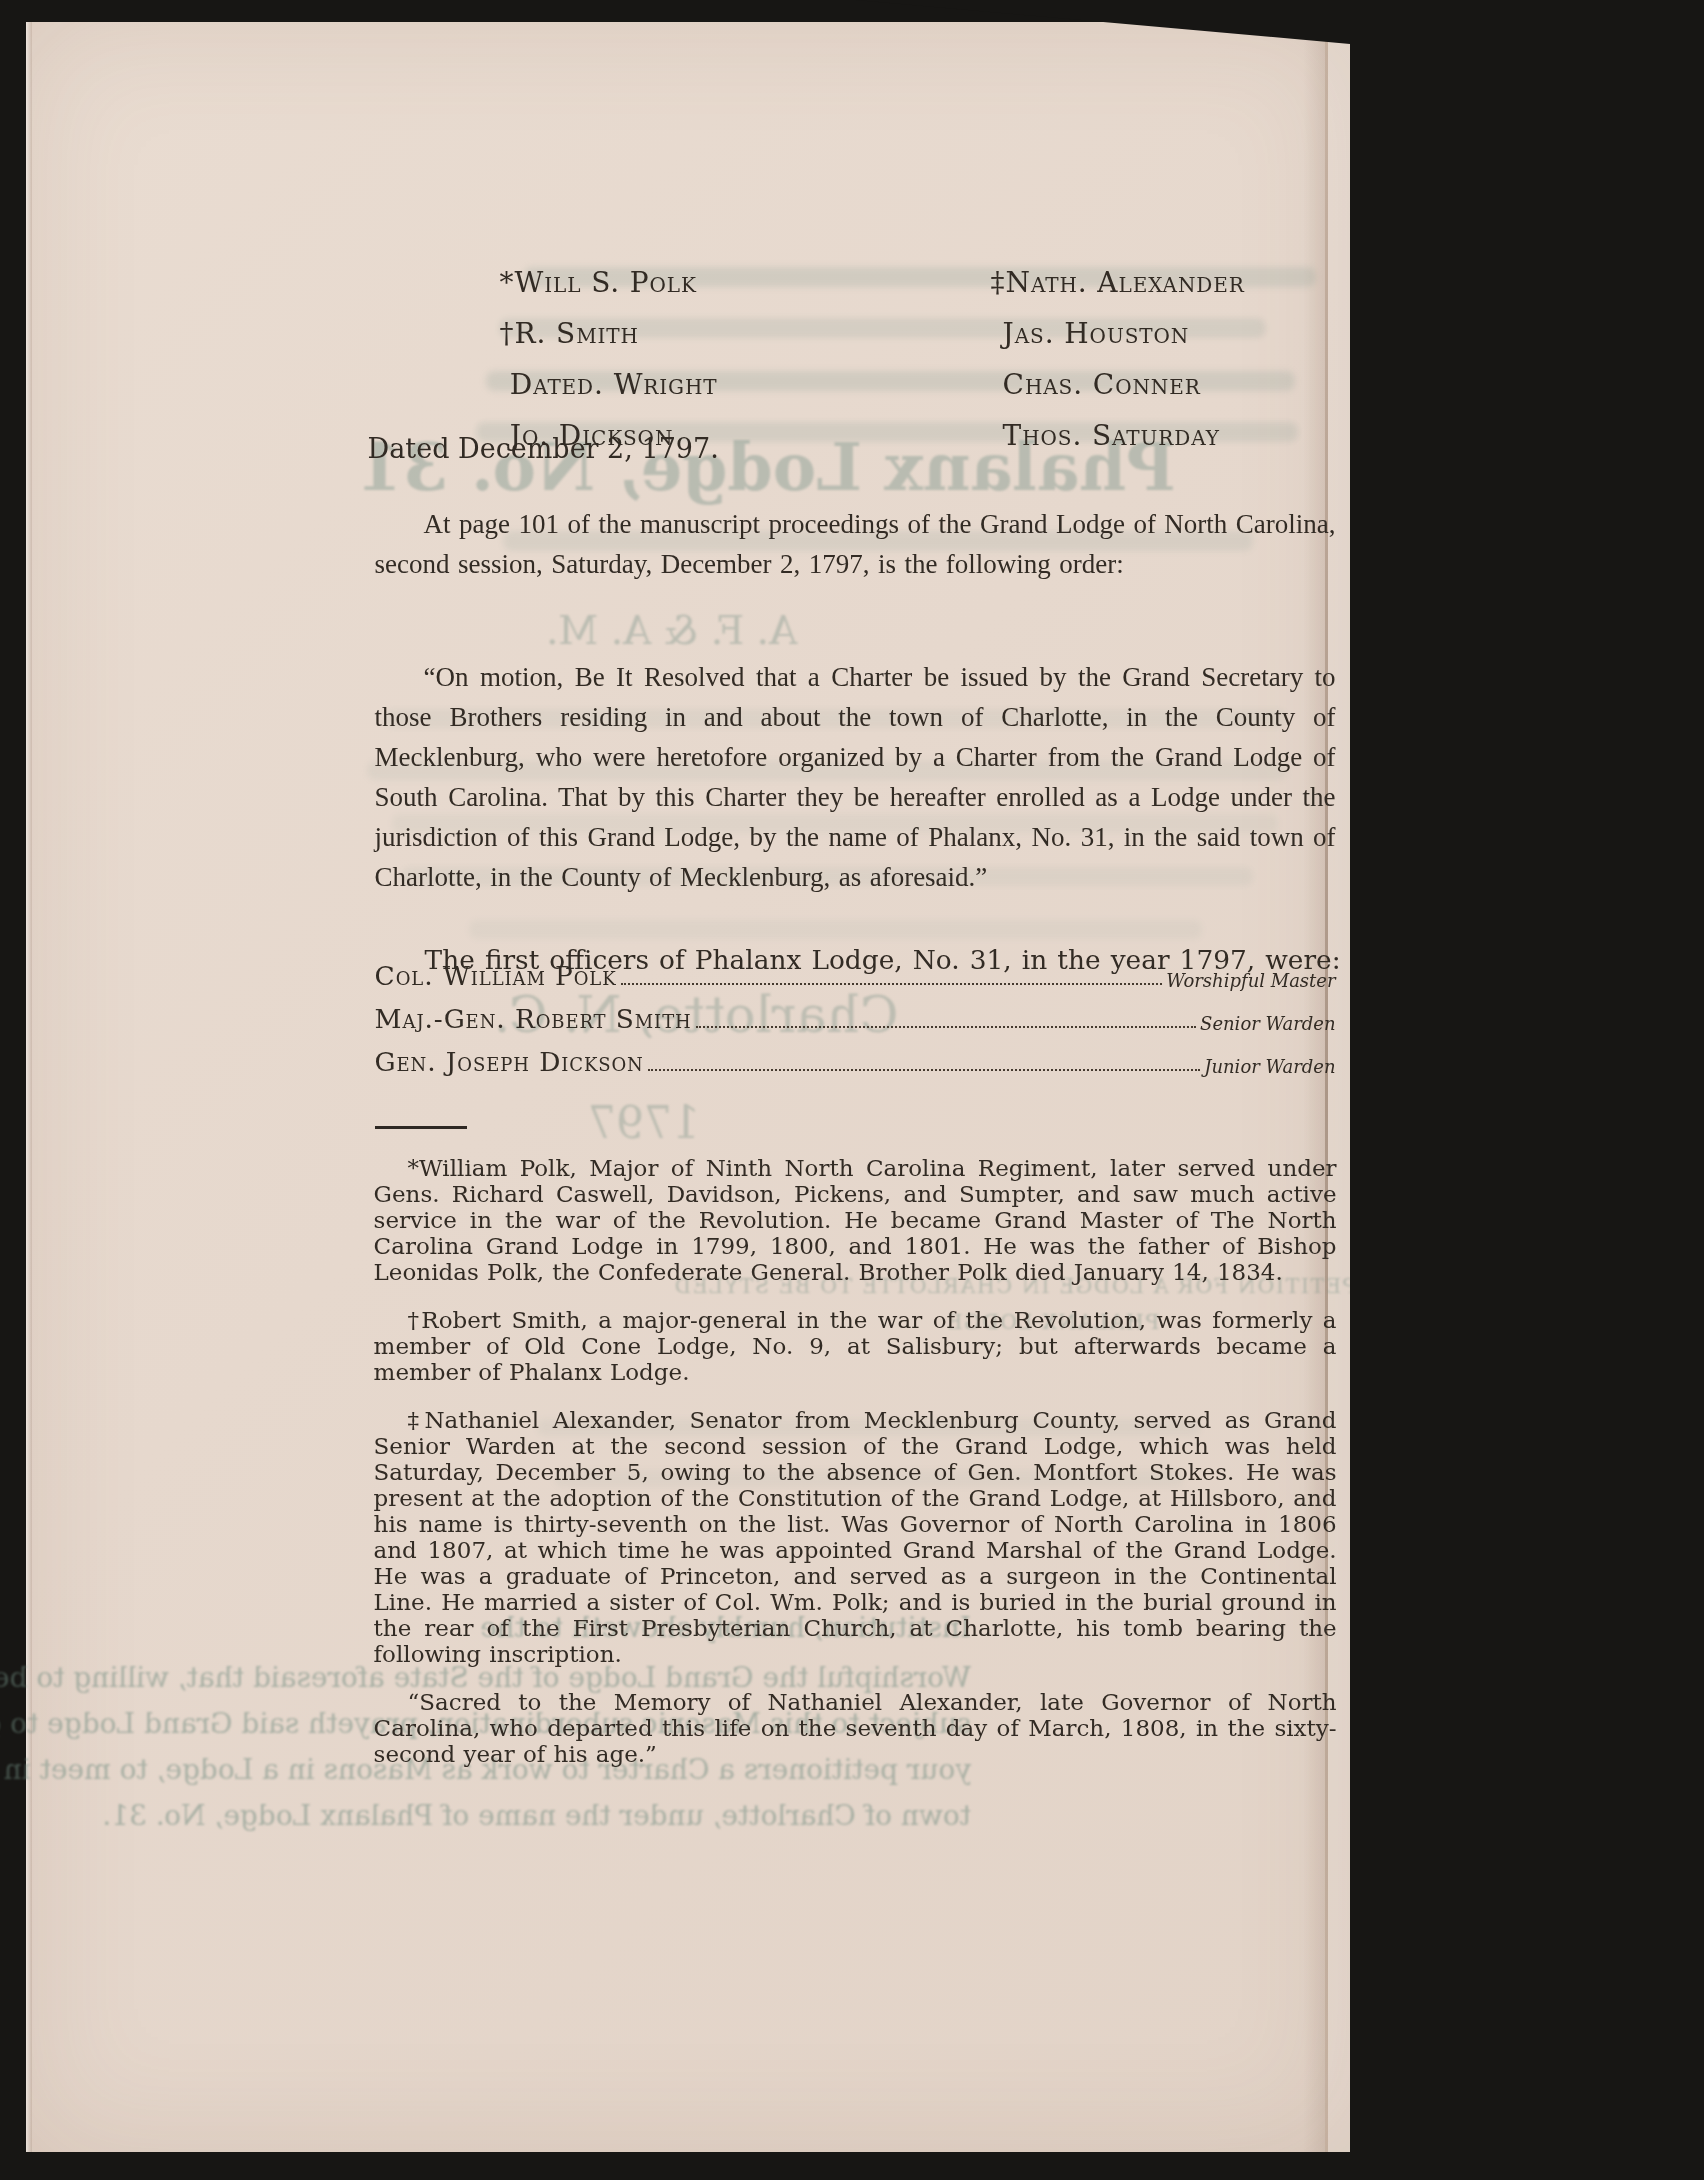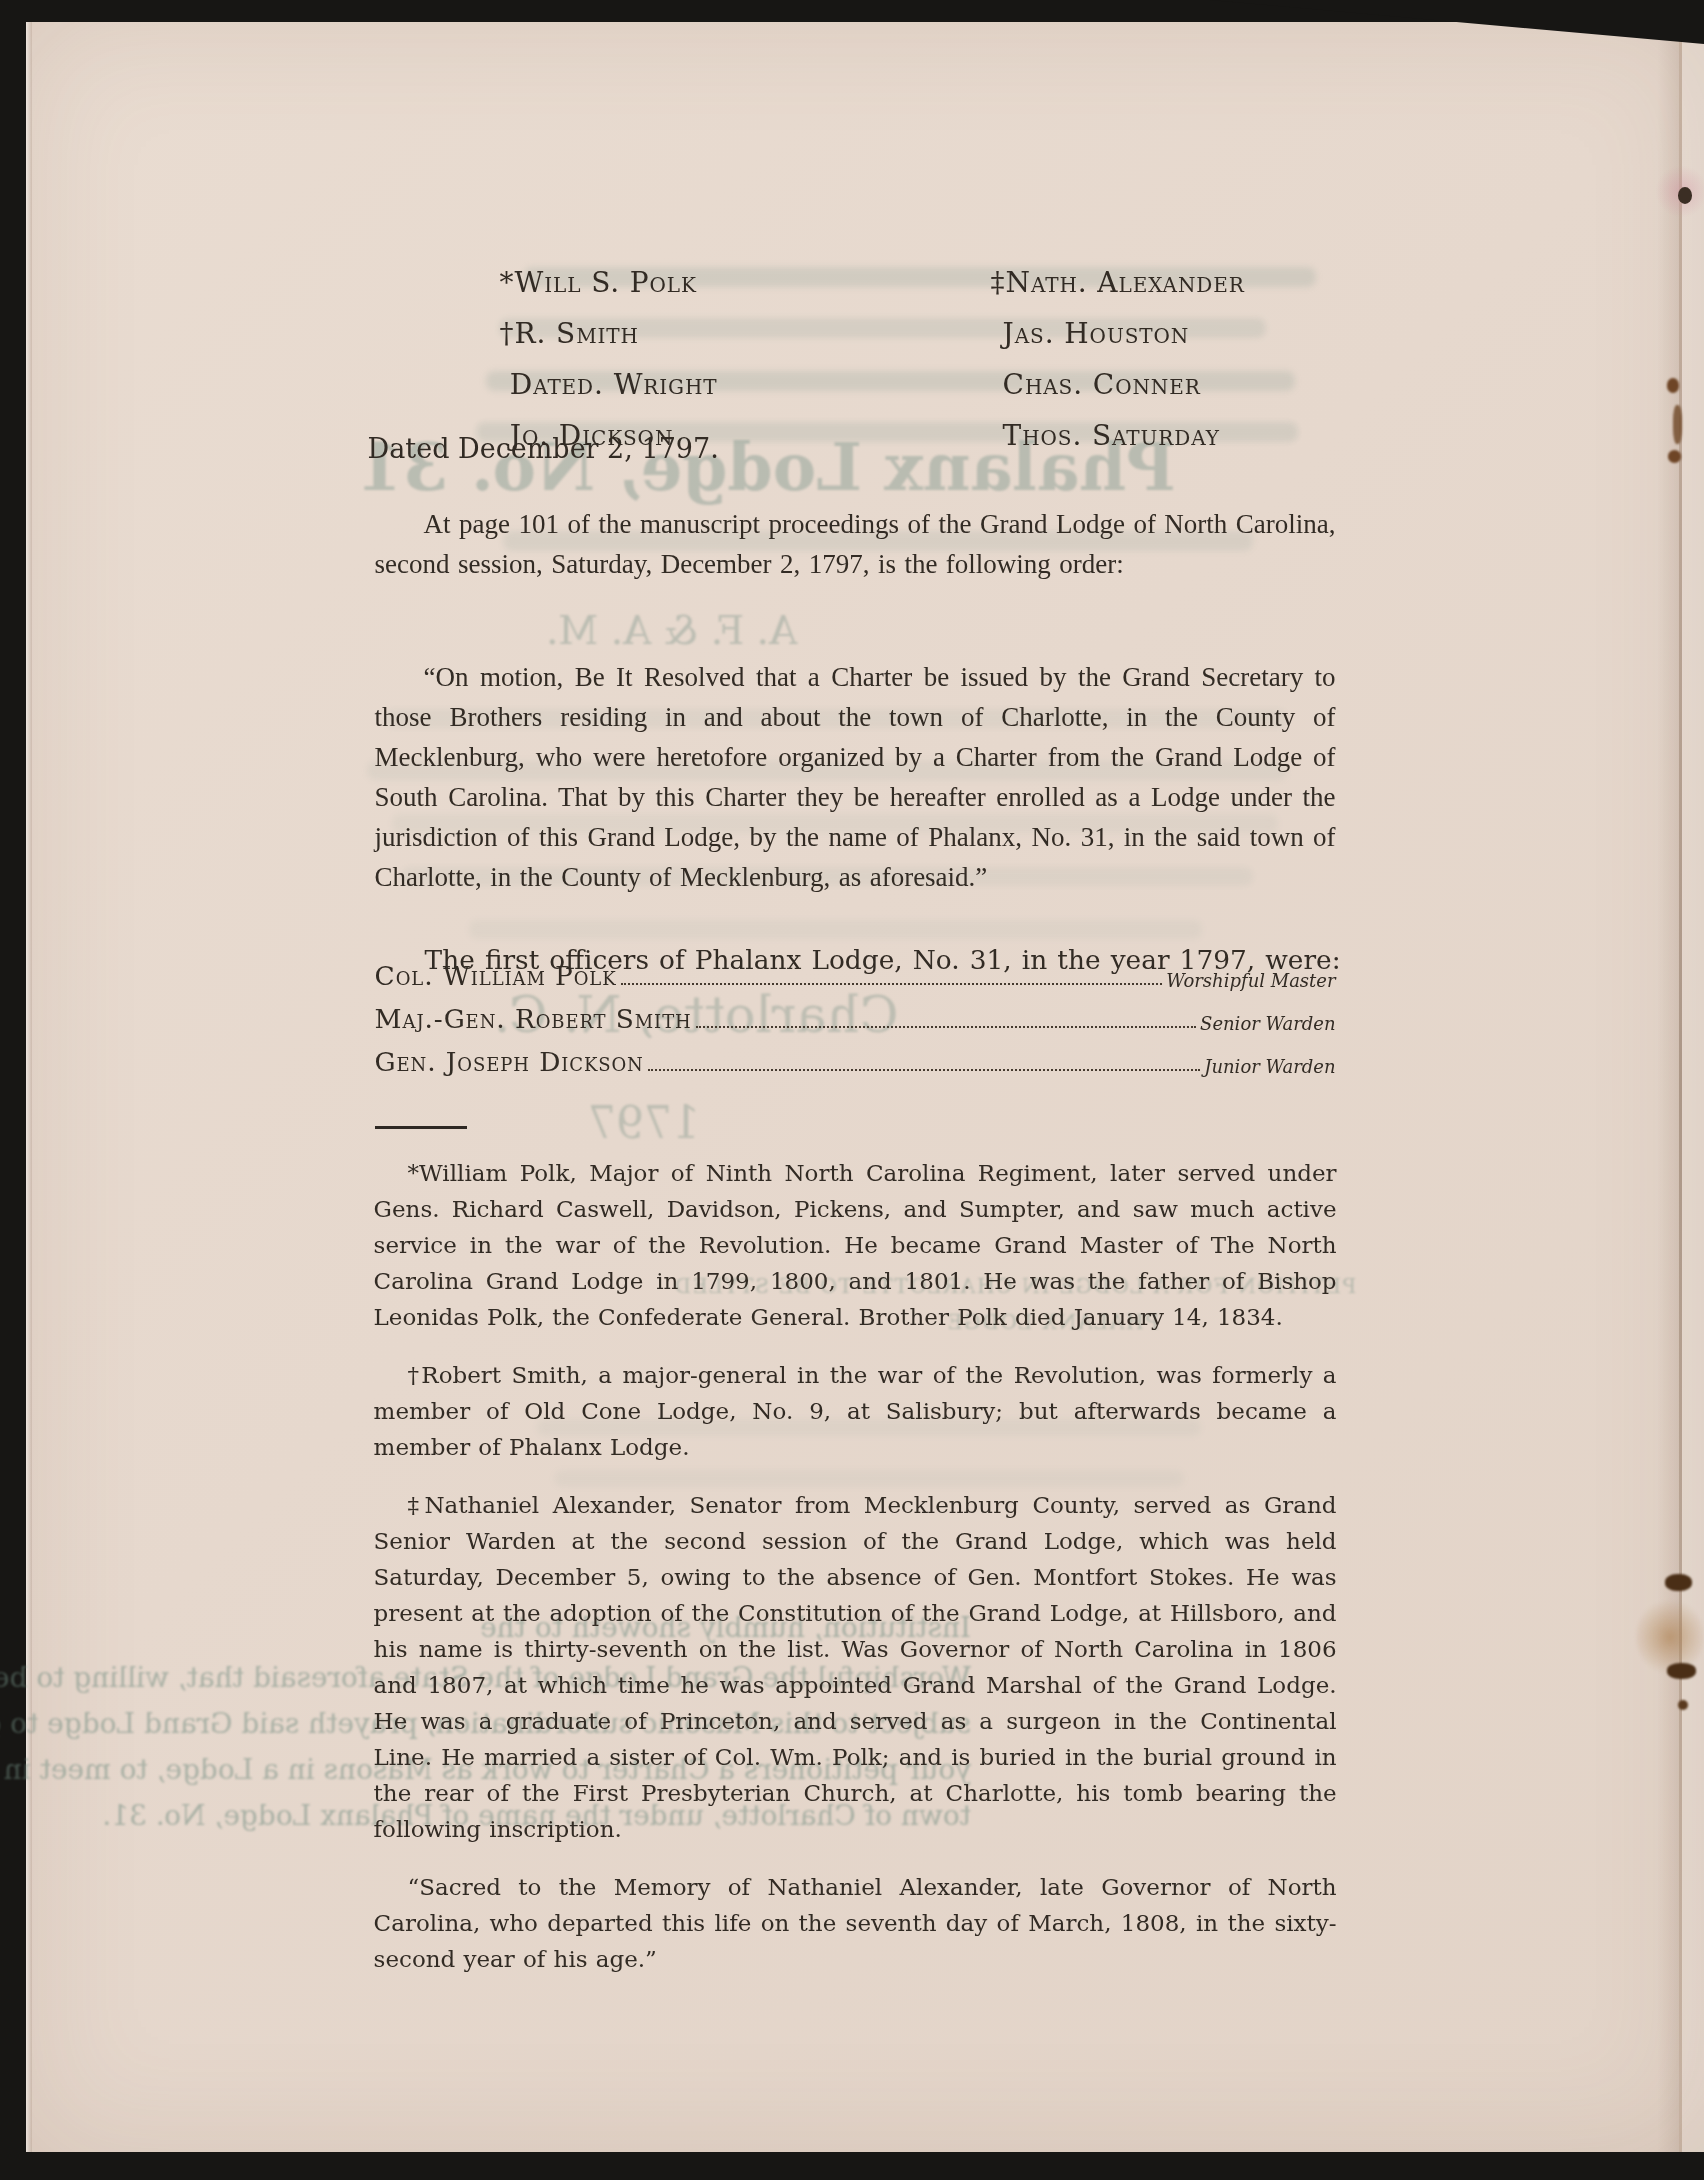--- a/index.html
+++ b/index.html
@@ -1,16 +1,16 @@
 <!DOCTYPE html>
 <html style="font-size:13.6px"><head>
 <meta charset="utf-8">
 <style>
   html,body{margin:0;padding:0;background:#171614;}
-  #canvas{position:relative;width:1704px;height:2181px;background:#171614;overflow:hidden;
+  #canvas{position:relative;width:1350px;height:2181px;background:#171614;overflow:hidden;
           font-family:"DejaVu Serif","Liberation Serif",serif;}
   #paper{position:absolute;left:25.6px;top:22px;right:0;bottom:29px;
          background:linear-gradient(135deg,#e9dcd1 0%,#e6d8cd 45%,#e2d3c7 100%);
          box-shadow:inset 0 0 119px rgba(125,95,72,.14);}
   
   .corner-wedge{position:absolute;top:0;right:0;width:0;height:0;
       border-top:44px solid #171614;border-left:494px solid transparent;}
   
   .page-edge-left{position:absolute;left:0;top:0;bottom:0;width:6px;
       background:linear-gradient(90deg,rgba(255,255,255,.45),rgba(120,90,70,.18));}
@@ -26,21 +26,21 @@
   .block{position:absolute;}
   .sig-col{line-height:51px;font-size:28px;font-variant:small-caps;letter-spacing:0.9px;white-space:nowrap;}
   .body-par{width:961px;font-size:27px;line-height:40px;text-align:justify;word-spacing:1.7px;}
   .indent{text-indent:49px;font-family:Liberation Serif, serif;}
   .nowrap{white-space:nowrap;}
   .officer-row{display:flex;align-items:flex-end;width:961px;height:43px;}
   .officer-name{white-space:nowrap;font-size:26.4px;font-variant:small-caps;letter-spacing:0.9px;}
   .leader{flex:1;margin:0 4.3px;border-bottom:2.6px dotted #44392e;transform:translateY(-6px);}
   .officer-title{white-space:nowrap;font-size:18px;font-style:italic;}
   .fn-rule{position:absolute;background:#2e2823;}
-  .footnotes{width:963px;font-size:23px;line-height:36px;text-align:justify;word-spacing:0.9px;}
+  .footnotes{width:963px;font-size:23px;line-height:26px;text-align:justify;word-spacing:0.9px;}
   .footnotes p{margin:0 0 22px 0;text-indent:34px;}
   
   .ghost{position:absolute;transform:scaleX(-1);color:rgba(116,142,130,.46);
          filter:blur(1.2px);white-space:nowrap;}
   .ghost-title{font-size:65px;font-weight:bold;color:rgba(118,144,134,.40);}
   .ghost-sub{font-size:39px;color:rgba(118,144,134,.38);}
   .ghost-place{font-size:51px;color:rgba(118,144,134,.36);}
   .ghost-year{font-size:44px;color:rgba(118,144,134,.36);}
   .ghost-head{font-size:20.4px;letter-spacing:1.7px;color:rgba(116,142,130,.40);}
   .ghost-line{font-size:28px;color:rgba(112,140,128,.50);}

